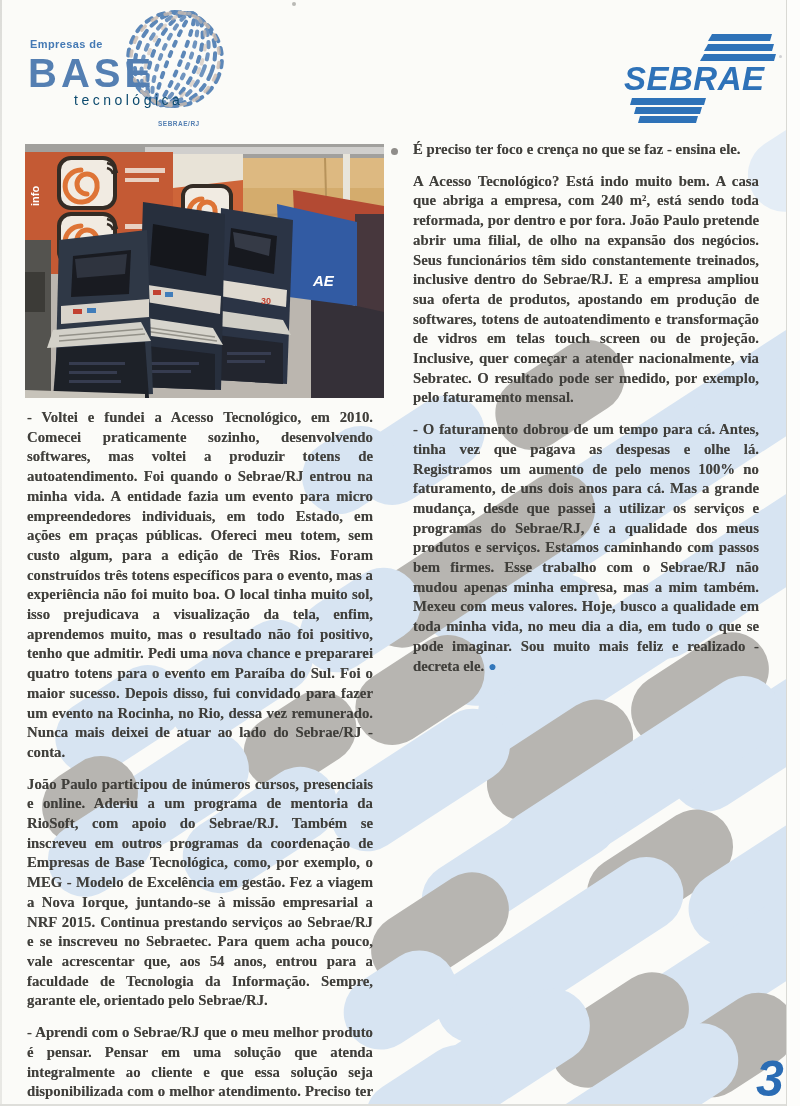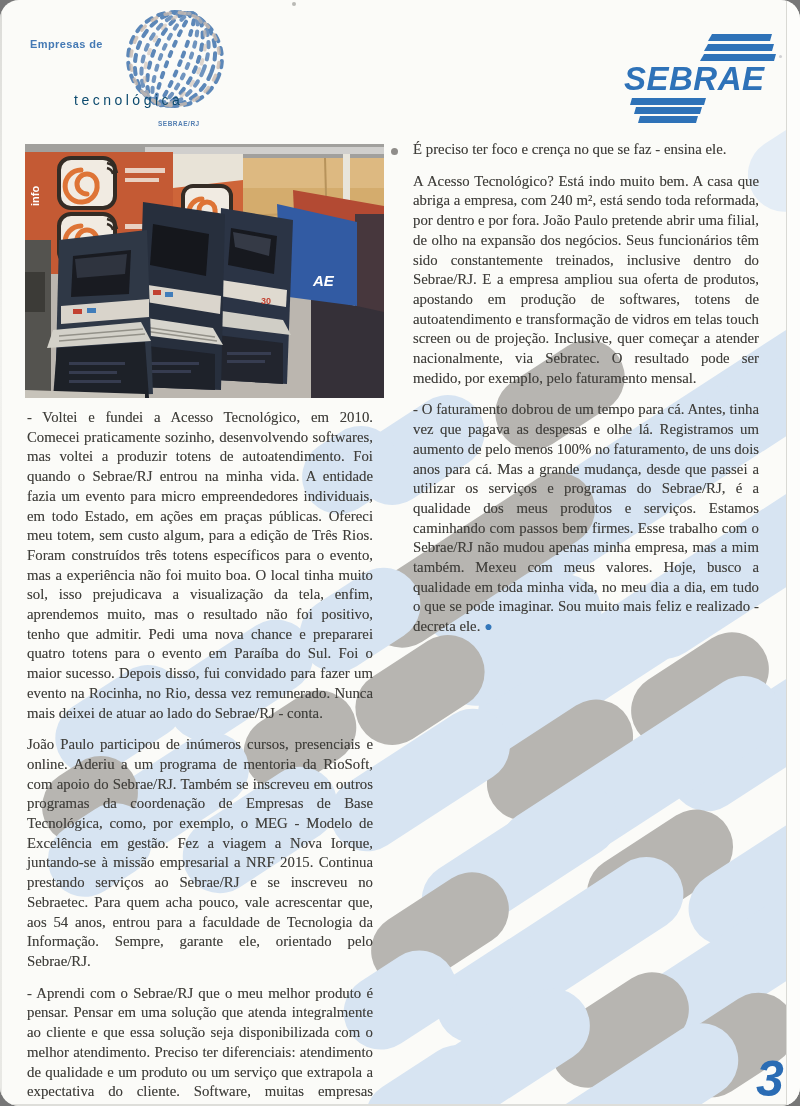--- a/index.html
+++ b/index.html
@@ -1,17 +1,17 @@
 <!DOCTYPE html>
 <html><head>
 <meta charset="utf-8">
 <style>
   html,body{margin:0;padding:0;background:#777;}
   .page{position:relative;width:800px;height:1106px;background:#fbfbf8;overflow:hidden;
-        font-family:"Liberation Serif",serif;border-radius:19px;}
+        font-family:"Liberation Serif",serif;}
   
   .pattern{position:absolute;left:0;top:0;width:800px;height:1106px;z-index:0;}
   .pattern .b{fill:#d7e4f2;}
   .pattern .g{fill:#b7b5b1;}
   .pattern .pale{fill:#e4edf6;}
   
   .edge-right{position:absolute;right:0;top:0;width:13px;height:1106px;background:#fdfdfb;
               border-left:1px solid #d9d9d4;z-index:3;}
   .edge-left{position:absolute;left:0;top:0;width:2px;height:1106px;
              background:linear-gradient(#d4d4d0,#efefec 30%,#e3e3df);opacity:.8;z-index:1;}
@@ -29,21 +29,21 @@
   .base-globe{position:absolute;left:94px;top:-24px;width:110px;height:110px;}
   
   .sebrae-logo{position:absolute;left:624px;top:34px;width:156px;height:94px;z-index:2;}
   
   .photo{position:absolute;left:25px;top:144px;width:359px;height:254px;z-index:2;}
   
   .col{position:absolute;z-index:3;}
   .col-left{left:27px;top:408px;width:358px;}
   .col-right{left:413px;top:140px;width:358px;}
   .bp{margin:0 12px 12px 0;font-size:14.8px;line-height:19.7px;text-align:justify;
-      color:#403f3b;text-shadow:0 0 .5px rgba(64,63,59,.45);}
+      color:#403f3b;text-shadow:0 0 .5px rgba(64,63,59,.45);font-weight:bold;}
   .enddot{color:#3377bb;font-size:14px;margin-left:4px;text-shadow:none;}
   .lead-bullet{position:absolute;left:391px;top:148px;width:7px;height:7px;border-radius:50%;
                background:#8f8d8a;z-index:3;}
   .page-number{position:absolute;left:756px;top:1050px;z-index:4;
                font-family:"Liberation Sans",sans-serif;font-style:italic;font-weight:bold;
                font-size:50px;color:#2a6cb4;letter-spacing:-2px;}
 </style>
 </head>
 <body>
 
@@ -97,20 +97,21 @@
         <ellipse cx="54" cy="54" rx="38" ry="47" stroke="#5c87b8" stroke-width="4" stroke-dasharray="6 7"></ellipse>
         <ellipse cx="54" cy="54" rx="30" ry="47" stroke="#6f94bf" stroke-width="4" stroke-dasharray="5 7"></ellipse>
         <ellipse cx="54" cy="54" rx="22" ry="48" stroke="#5c87b8" stroke-width="4" stroke-dasharray="5 7"></ellipse>
         <ellipse cx="54" cy="54" rx="14" ry="48" stroke="#6f94bf" stroke-width="4" stroke-dasharray="4 7"></ellipse>
         <ellipse cx="54" cy="54" rx="6" ry="48" stroke="#5c87b8" stroke-width="4" stroke-dasharray="4 7"></ellipse>
         <ellipse cx="54" cy="54" rx="43" ry="46" stroke="#cbbcb0" stroke-width="3.5" stroke-dasharray="5 9" opacity=".8"></ellipse>
         <ellipse cx="54" cy="54" rx="26" ry="47" stroke="#cbbcb0" stroke-width="3.5" stroke-dasharray="4 10" opacity=".6"></ellipse>
       </g>
     </svg>
     <div class="base-tag">Empresas de</div>
+    <div class="base-main">BASE</div>
     <div class="base-sub">tecnológica</div>
     <div class="base-org">SEBRAE/RJ</div>
   </div>
 
   <svg class="sebrae-logo" viewBox="0 0 156 94" aria-hidden="true">
     <g fill="#2e72b8">
       <polygon points="88,0 148,0 146,7 84,7"></polygon>
       <polygon points="84,10 150,10 148,17 80,17"></polygon>
       <polygon points="80,20 152,20 150,27 76,27"></polygon>
       <polygon points="8,64 82,64 80,71 6,71"></polygon>

